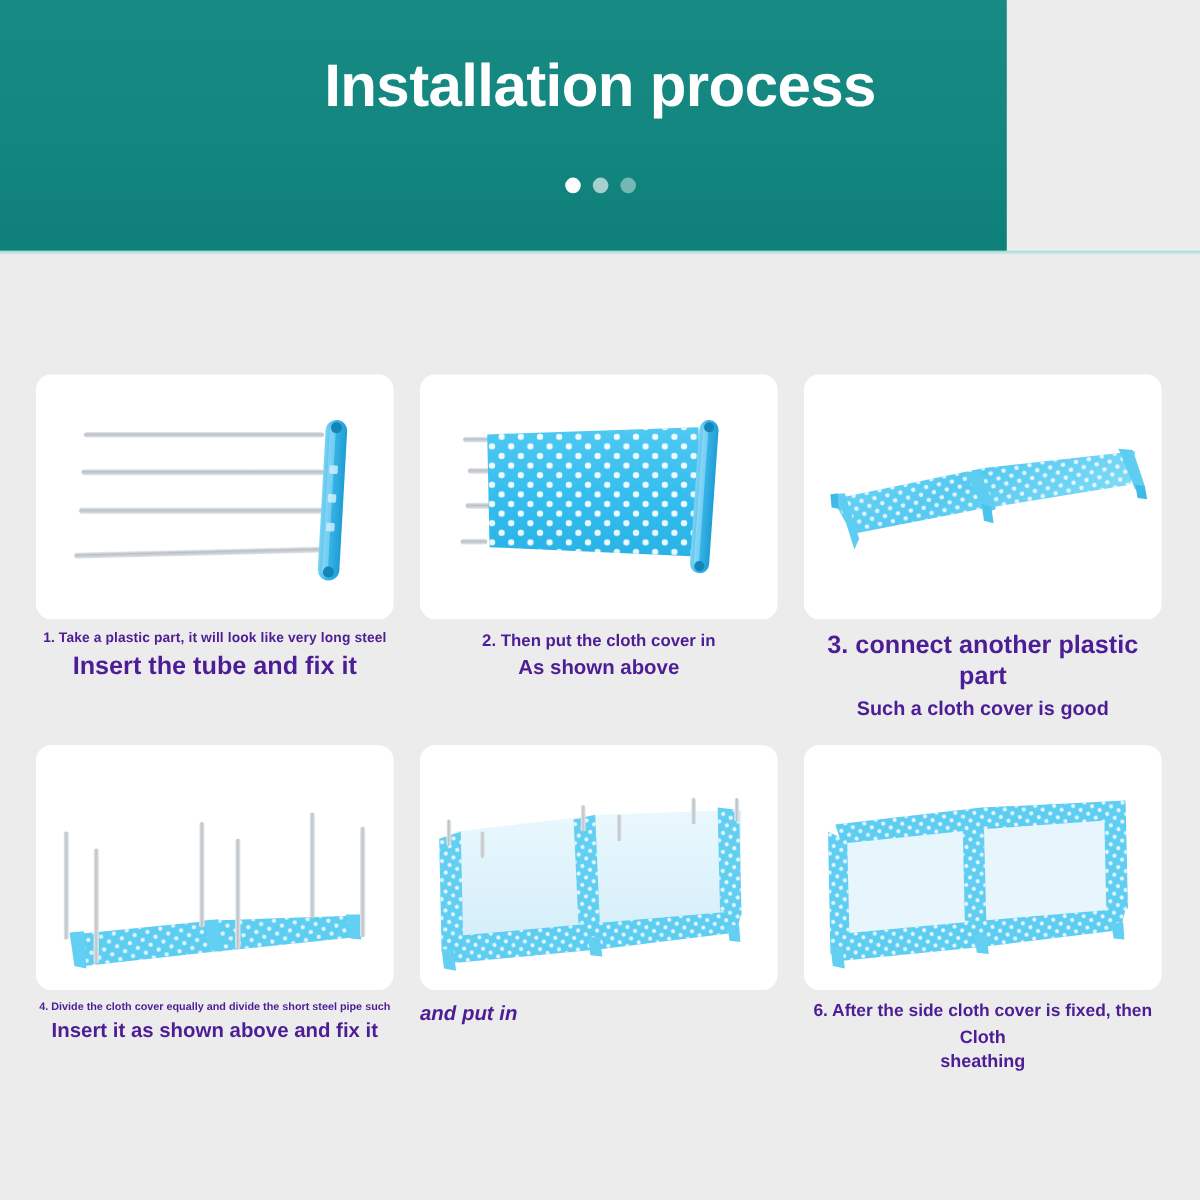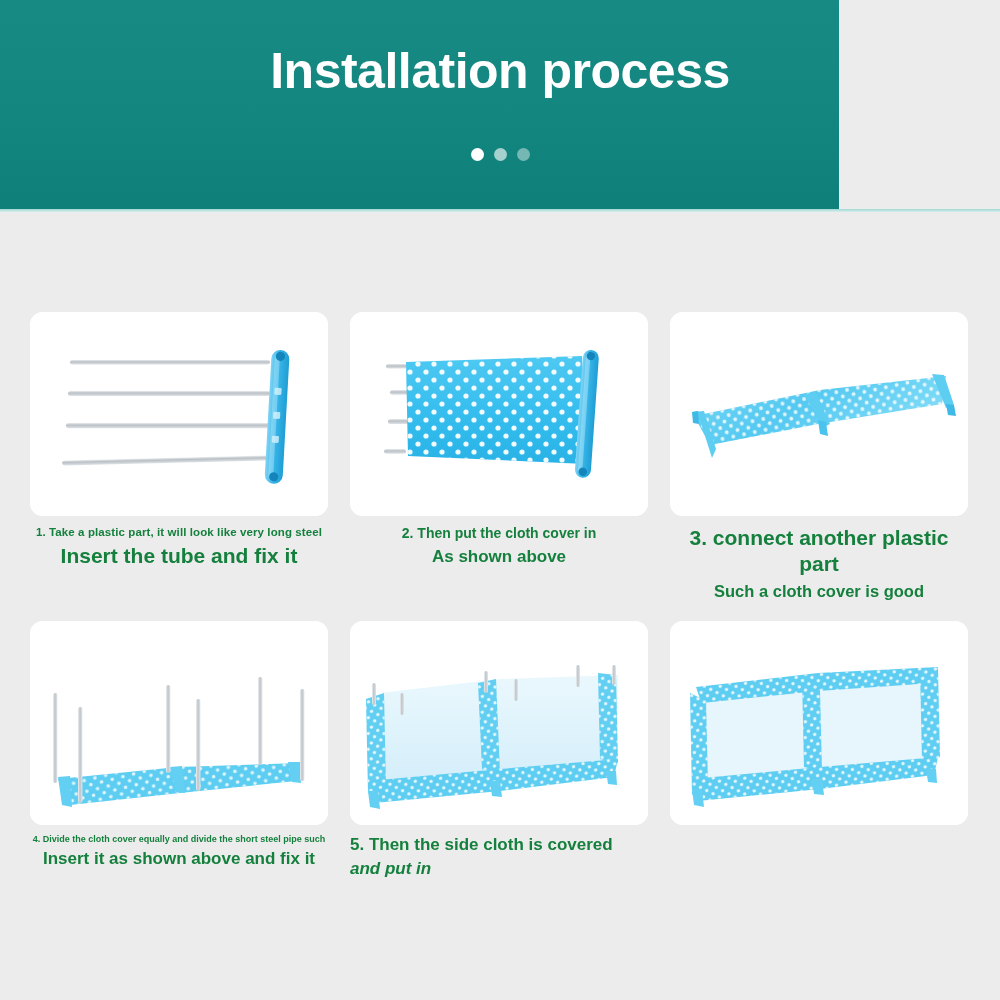--- a/index.html
+++ b/index.html
@@ -52,21 +52,21 @@
     width:298px;height:204px;
     background:#ffffff;
     border-radius:13px;
     position:relative;
     overflow:hidden;
   }
 
   .caption{
     margin-top:9px;
     text-align:center;
-    color:#15803d;
+    color:#4c1d95;
   }
   .cap-line1{font-weight:bold;line-height:1.25;}
   .cap-line2{font-weight:bold;line-height:1.3;margin-top:3px;}
   .cap-line3{font-weight:bold;line-height:1.3;}
 
   
   .c1 .cap-line1{font-size:11.5px;letter-spacing:0.1px;}
   .c1 .cap-line2{font-size:21px;}
   .c2 .cap-line1{font-size:14px;}
   .c2 .cap-line2{font-size:17px;}
@@ -287,21 +287,20 @@
           <rect x="164" y="58" width="4" height="22" rx="2" fill="url(#post)"></rect>
           <rect x="226" y="44" width="4" height="22" rx="2" fill="url(#post)"></rect>
           <rect x="262" y="44" width="4" height="20" rx="2" fill="url(#post)"></rect>
 
           <path d="M18 170 L28 170 L30 188 L20 186 Z" fill="#63d0f3"></path>
           <path d="M140 160 L150 160 L152 176 L142 175 Z" fill="#63d0f3"></path>
           <path d="M256 150 L266 150 L267 164 L258 163 Z" fill="#63d0f3"></path>
         </svg>
       </div>
       <div class="caption c5">
-        <div class="cap-line1">5. Then the side cloth is covered</div>
         <div class="cap-line2">and put in</div>
       </div>
     </div>
 
     <div class="cell">
       <div class="card">
         <svg width="298" height="204" viewBox="0 0 298 204">
           <defs>
             <pattern id="dots6" width="10" height="10" patternUnits="userSpaceOnUse" patternTransform="rotate(-18)">
               <circle cx="2.6" cy="2.6" r="1.7" fill="#ffffff" opacity="0.85"></circle>
@@ -325,15 +324,20 @@
           <path d="M250 48 L268 48 L270 136 L252 140 Z" fill="url(#dots6)"></path>
 
           <path d="M22 158 L150 146 L268 136 L264 154 L150 168 L28 180 Z" fill="#5ecdf2"></path>
           <path d="M22 158 L150 146 L268 136 L264 154 L150 168 L28 180 Z" fill="url(#dots6)"></path>
 
           <path d="M22 168 L32 168 L34 186 L24 184 Z" fill="#63d0f3"></path>
           <path d="M142 158 L152 158 L154 174 L144 173 Z" fill="#63d0f3"></path>
           <path d="M256 148 L266 148 L267 162 L258 161 Z" fill="#63d0f3"></path>
         </svg>
       </div>
+      <div class="caption c6">
+        <div class="cap-line1">6. After the side cloth cover is fixed, then</div>
+        <div class="cap-line2">Cloth</div>
+        <div class="cap-line3">sheathing</div>
+      </div>
     </div>
   </div>
 </div>
 
 </body></html>

